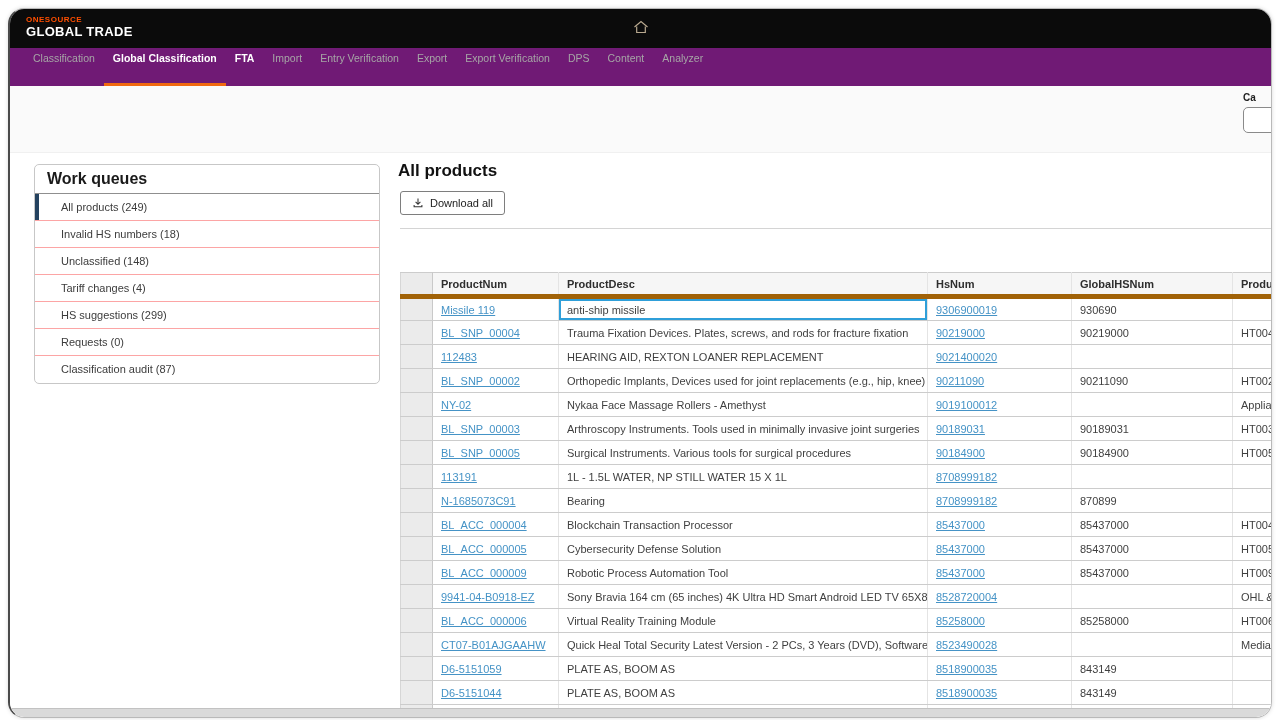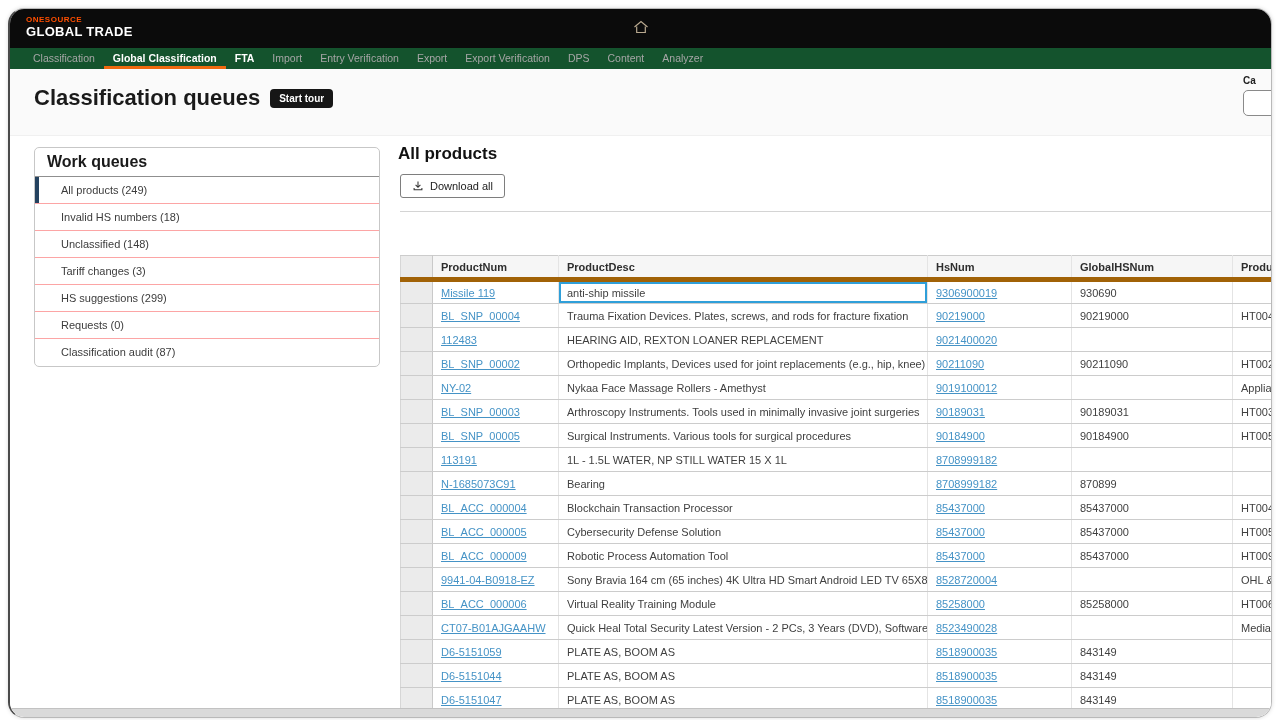--- a/index.html
+++ b/index.html
@@ -11,21 +11,21 @@
     box-shadow:0 0 4px rgba(0,0,0,.15); }
 
   
   .topbar { height:39px; background:#0b0b0b; position:relative; flex:0 0 auto; }
   .brand { position:absolute; left:16px; top:6px; }
   .brand-line1 { color:#ff4f00; font-size:8px; font-weight:bold; letter-spacing:.5px; }
   .brand-line2 { color:#fff; font-size:13px; font-weight:bold; letter-spacing:.3px; }
   .home { position:absolute; left:50%; top:50%; transform:translate(-50%,-50%); cursor:pointer; }
 
   
-  .navbar { height:21px; background:#14532d; display:flex; align-items:stretch;
+  .navbar { height:38px; background:#701a75; display:flex; align-items:stretch;
     padding-left:14px; flex:0 0 auto; }
   .nav-item { color:#a6a6a6; font-size:10.5px; line-height:21px; padding:0 9px;
     cursor:pointer; white-space:nowrap; }
   .nav-item.bright { color:#fff; font-weight:bold; }
   .nav-item.active { color:#fff; font-weight:bold; border-bottom:3px solid #f0690f; }
 
   
   .pagehead { height:67px; background:#fafafa; position:relative; flex:0 0 auto;
     border-bottom:1px solid #f0f0f0; }
   .page-title { position:absolute; left:24px; top:16px; font-size:22px; font-weight:bold;
@@ -99,39 +99,35 @@
       <div class="nav-item normal">Import</div>
       <div class="nav-item normal">Entry Verification</div>
       <div class="nav-item normal">Export</div>
       <div class="nav-item normal">Export Verification</div>
       <div class="nav-item normal">DPS</div>
       <div class="nav-item normal">Content</div>
       <div class="nav-item normal">Analyzer</div>
     </div>
 
   <div class="pagehead">
-    <div class="page-title">
-      <span>Classification queues</span>
-      <button class="start-tour">Start tour</button>
-    </div>
     <div class="corner">
       <div class="corner-label">Ca</div>
       <div class="corner-box"></div>
     </div>
   </div>
 
   <div class="content">
 
     <div class="queues-card">
       <div class="queues-header">Work queues</div>
       <div id="queue-list">
           <div class="queue-item selected">All products (249)</div>
           <div class="queue-item">Invalid HS numbers (18)</div>
           <div class="queue-item">Unclassified (148)</div>
-          <div class="queue-item">Tariff changes (3)</div>
+          <div class="queue-item">Tariff changes (4)</div>
           <div class="queue-item">HS suggestions (299)</div>
           <div class="queue-item">Requests (0)</div>
           <div class="queue-item">Classification audit (87)</div>
         </div>
     </div>
 
     <div class="main-title">All products</div>
 
     <button class="download-btn">
       <span style="display:inline-flex">

